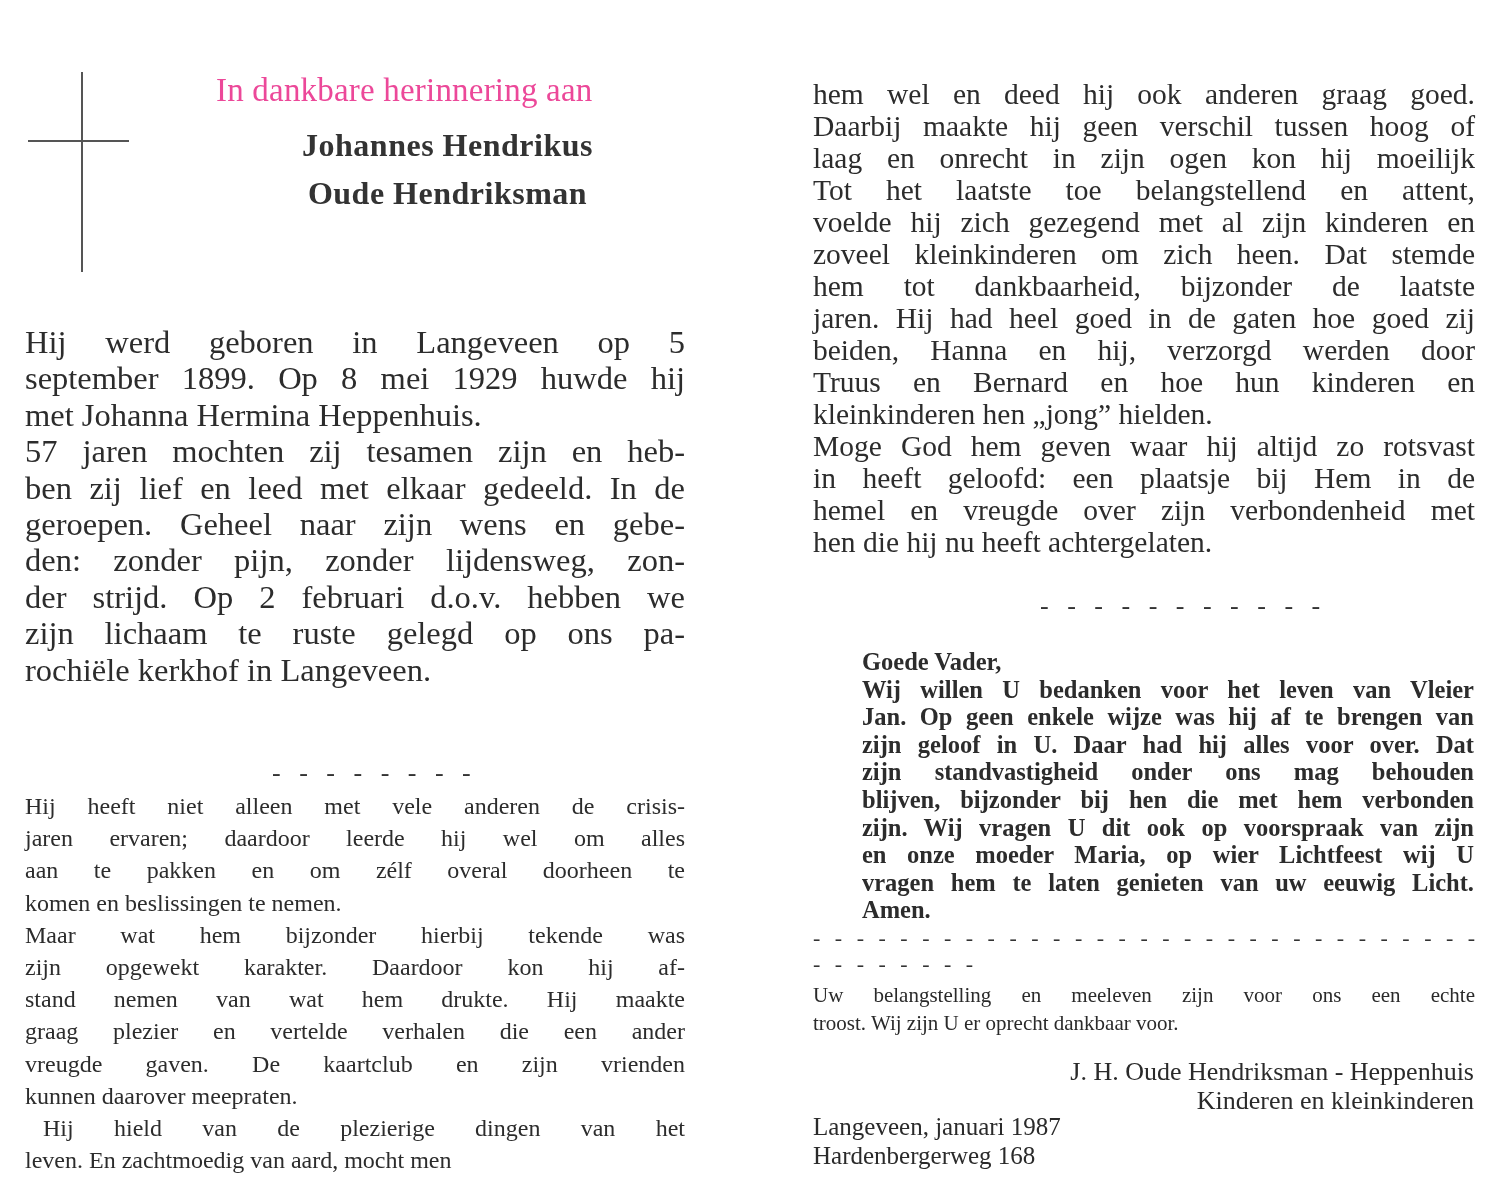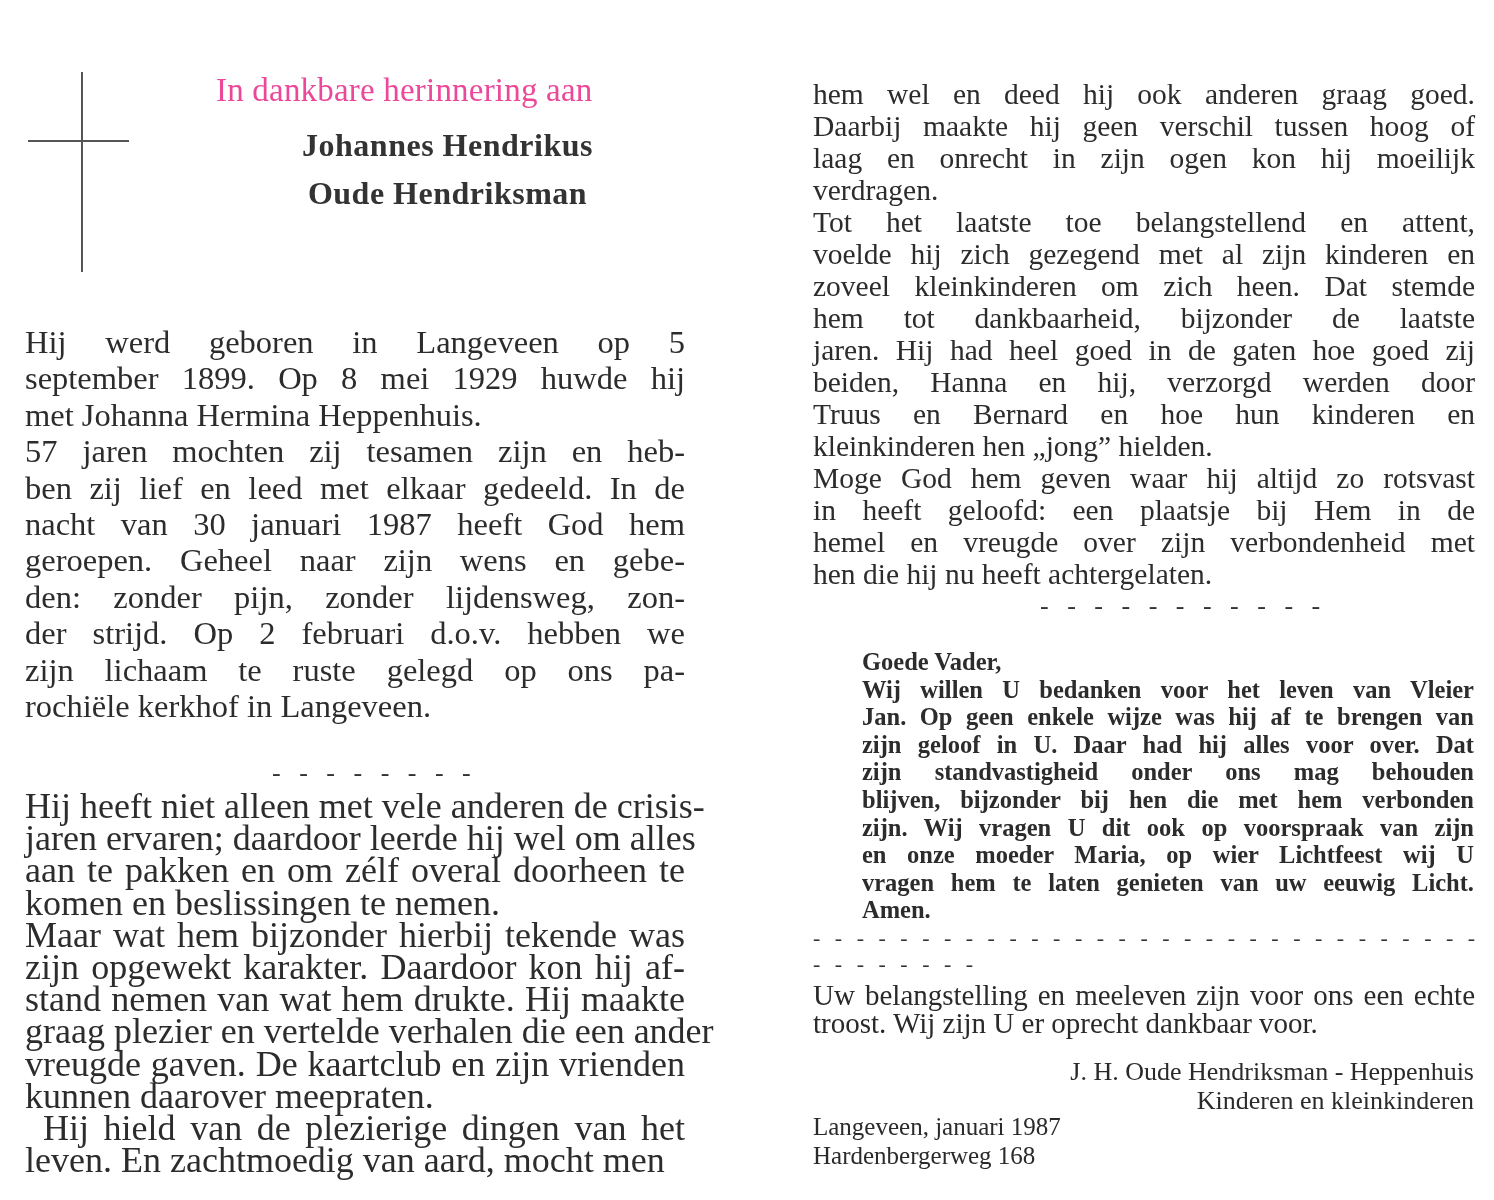--- a/index.html
+++ b/index.html
@@ -11,31 +11,31 @@
   .cross-h { position:absolute; left:28px; top:140px; width:101px; height:2px; background:#555; }
   .intro { position:absolute; left:216px; top:72px; font-size:33px; letter-spacing:0.2px; color:#ec4899; }
   .name { position:absolute; left:200px; width:495px; text-align:center; font-size:32px; font-weight:bold; color:#333; letter-spacing:0.5px; }
   .name.l1 { top:127px; }
   .name.l2 { top:175px; }
   .col { position:absolute; font-size:32.5px; line-height:36.4px; color:#2c2c2c; }
   .col .ln { display:block; white-space:nowrap; text-align:justify; text-align-last:justify; }
   .col .ln.last { text-align-last:left; }
   .col-left { left:25px; width:660px; }
   .p1 { top:324px; }
-  .p2 { top:790px; line-height:32.2px; font-size:36px; }
+  .p2 { top:790px; line-height:32.2px; font-size:24px; }
   .col-right { left:813px; width:662px; font-size:29.5px; line-height:32px; }
   .r1 { top:78px;font-family:Liberation Serif, serif; }
   .sep { position:absolute; font-size:26px; letter-spacing:6px; color:#333; }
   .sep1 { left:272px; top:758px; }
   .sep2 { left:1040px; top:591px; }
   .sep3 { left:813px; top:925px; }
   .prayer { position:absolute; left:862px; width:612px; top:648px; font-size:24.5px; line-height:27.6px; color:#2c2c2c;font-weight:bold; }
   .prayer .ln { display:block; white-space:nowrap; text-align:justify; text-align-last:justify; }
   .prayer .ln.last { text-align-last:left; }
-  .thanks { position:absolute; left:813px; width:662px; top:981px; font-size:29px; line-height:28px; }
+  .thanks { position:absolute; left:813px; width:662px; top:981px; font-size:21px; line-height:28px; }
   .thanks .ln { display:block; white-space:nowrap; text-align:justify; text-align-last:justify; }
   .thanks .ln.last { text-align-last:left; }
   .sign { position:absolute; right:20px; top:1058px; text-align:right; font-size:26px; line-height:28.5px; }
   .place { position:absolute; left:813px; top:1113px; font-size:25px; line-height:28.5px; }
 </style>
 </head>
 <body>
 
 <div>
   <div class="cross-v"></div>
@@ -44,21 +44,20 @@
   <div class="intro">In dankbare herinnering aan</div>
   <div class="name l1">Johannes Hendrikus</div>
   <div class="name l2">Oude Hendriksman</div>
 
   <div class="col col-left p1">
     <span class="ln">Hij werd geboren in Langeveen op 5</span>
     <span class="ln">september 1899. Op 8 mei 1929 huwde hij</span>
     <span class="ln last">met Johanna Hermina Heppenhuis.</span>
     <span class="ln">57 jaren mochten zij tesamen zijn en heb-</span>
     <span class="ln">ben zij lief en leed met elkaar gedeeld. In de</span>
-    <span class="ln">nacht van 30 januari 1987 heeft God hem</span>
     <span class="ln">geroepen. Geheel naar zijn wens en gebe-</span>
     <span class="ln">den: zonder pijn, zonder lijdensweg, zon-</span>
     <span class="ln">der strijd. Op 2 februari d.o.v. hebben we</span>
     <span class="ln">zijn lichaam te ruste gelegd op ons pa-</span>
     <span class="ln last">rochiële kerkhof in Langeveen.</span>
   </div>
 
   <div class="sep sep1">- - - - - - - -</div>
 
   <div class="col col-left p2">
@@ -73,21 +72,20 @@
     <span class="ln">vreugde gaven. De kaartclub en zijn vrienden</span>
     <span class="ln last">kunnen daarover meepraten.</span>
     <span class="ln" style="padding-left:18px"> Hij hield van de plezierige dingen van het</span>
     <span class="ln last">leven. En zachtmoedig van aard, mocht men</span>
   </div>
 
   <div class="col col-right r1">
     <span class="ln">hem wel en deed hij ook anderen graag goed.</span>
     <span class="ln">Daarbij maakte hij geen verschil tussen hoog of</span>
     <span class="ln">laag en onrecht in zijn ogen kon hij moeilijk</span>
-    <span class="ln last">verdragen.</span>
     <span class="ln">Tot het laatste toe belangstellend en attent,</span>
     <span class="ln">voelde hij zich gezegend met al zijn kinderen en</span>
     <span class="ln">zoveel kleinkinderen om zich heen. Dat stemde</span>
     <span class="ln">hem tot dankbaarheid, bijzonder de laatste</span>
     <span class="ln">jaren. Hij had heel goed in de gaten hoe goed zij</span>
     <span class="ln">beiden, Hanna en hij, verzorgd werden door</span>
     <span class="ln">Truus en Bernard en hoe hun kinderen en</span>
     <span class="ln last">kleinkinderen hen „jong” hielden.</span>
     <span class="ln">Moge God hem geven waar hij altijd zo rotsvast</span>
     <span class="ln">in heeft geloofd: een plaatsje bij Hem in de</span>

